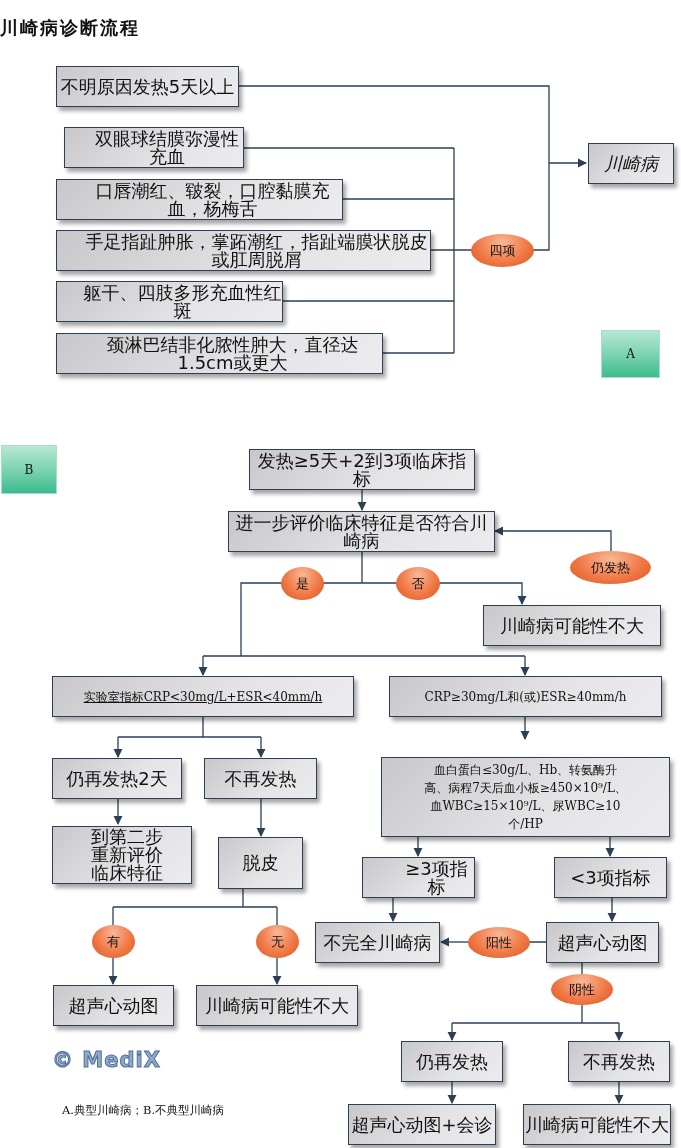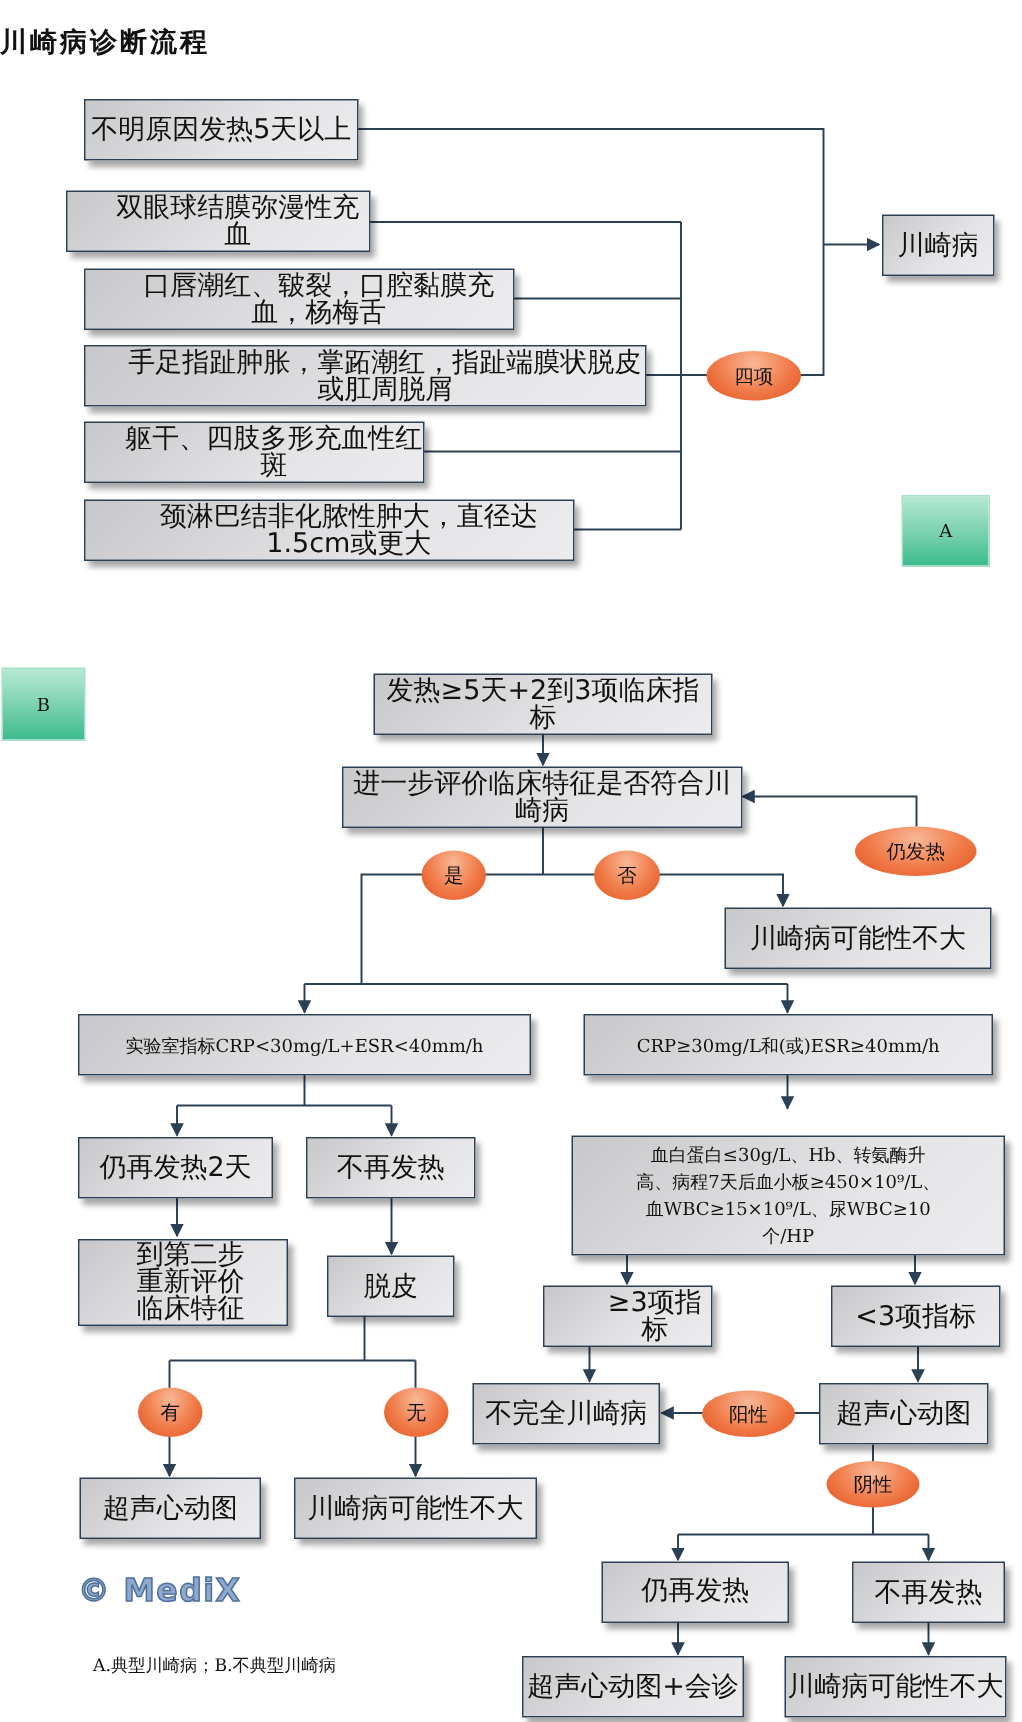--- a/index.html
+++ b/index.html
@@ -84,56 +84,56 @@
     <line x1="452" y1="1023" x2="452" y2="1040" marker-end="url(#arr)"></line>
     <line x1="619" y1="1023" x2="619" y2="1040" marker-end="url(#arr)"></line>
     <line x1="452" y1="1081" x2="452" y2="1103" marker-end="url(#arr)"></line>
     <line x1="619" y1="1081" x2="619" y2="1103" marker-end="url(#arr)"></line>
   </g>
 </svg>
 
 <div class="title">川崎病诊断流程</div>
 
 <div class="box" style="left:56px;top:66px;width:183px;height:41px;">不明原因发热5天以上</div>
-<div class="box left" style="left:44px;top:127px;width:203px;height:41px;">双眼球结膜弥漫性充血</div>
+<div class="box left" style="left:64px;top:127px;width:180px;height:41px;">双眼球结膜弥漫性充血</div>
 <div class="box left" style="left:56px;top:179px;width:287px;height:41px;">口唇潮红、皲裂，口腔黏膜充血，杨梅舌</div>
 <div class="box left" style="left:56px;top:230px;width:375px;height:41px;">手足指趾肿胀，掌跖潮红，指趾端膜状脱皮或肛周脱屑</div>
 <div class="box left" style="left:56px;top:281px;width:227px;height:41px;">躯干、四肢多形充血性红斑</div>
 <div class="box left" style="left:56px;top:333px;width:327px;height:41px;">颈淋巴结非化脓性肿大，直径达1.5cm或更大</div>
 <div class="oval" style="left:471px;top:234px;width:63px;height:33px;">四项</div>
-<div class="box" style="left:588px;top:143px;width:75px;height:41px;">川崎病</div>
+<div class="box" style="left:588px;top:143px;width:86px;height:41px;font-style:italic;">川崎病</div>
 <div class="tag" style="left:601px;top:330px;width:59px;height:48px;">A</div>
 
 <div class="tag" style="left:1px;top:445px;width:56px;height:49px;">B</div>
 <div class="box" style="left:249px;top:449px;width:226px;height:41px;">发热≥5天+2到3项临床指标</div>
 <div class="box" style="left:228px;top:511px;width:267px;height:41px;">进一步评价临床特征是否符合川崎病</div>
 <div class="oval" style="left:570px;top:551px;width:81px;height:33px;">仍发热</div>
 <div class="oval" style="left:281px;top:567px;width:43px;height:33px;">是</div>
 <div class="oval" style="left:396px;top:567px;width:44px;height:33px;">否</div>
 <div class="box" style="left:483px;top:605px;width:178px;height:41px;">川崎病可能性不大</div>
 
-<div class="box mono" style="left:52px;top:676px;width:302px;height:41px;">实验室指标CRP&lt;30mg/L+ESR&lt;40mm/h</div>
+<div class="box mono" style="left:52px;top:676px;width:302px;height:41px;text-decoration:underline;">实验室指标CRP&lt;30mg/L+ESR&lt;40mm/h</div>
 <div class="box mono" style="left:389px;top:676px;width:273px;height:41px;">CRP≥30mg/L和(或)ESR≥40mm/h</div>
 <div class="box mono" style="left:381px;top:741px;width:289px;height:80px;padding:0 40px 0 40px;margin-top:16px;">血白蛋白≤30g/L、Hb、转氨酶升高、病程7天后血小板≥450×10⁹/L、血WBC≥15×10⁹/L、尿WBC≥10个/HP</div>
 
 <div class="box" style="left:52px;top:758px;width:130px;height:41px;">仍再发热2天</div>
 <div class="box" style="left:204px;top:758px;width:113px;height:41px;">不再发热</div>
 <div class="box" style="left:52px;top:826px;width:140px;height:58px;padding:0 28px;text-align:right;">到第二步重新评价临床特征</div>
-<div class="box" style="left:218px;top:837px;width:85px;height:41px;">脱皮</div>
+<div class="box" style="left:218px;top:837px;width:85px;height:52px;">脱皮</div>
 <div class="oval" style="left:92px;top:925px;width:43px;height:33px;">有</div>
 <div class="oval" style="left:256px;top:925px;width:43px;height:33px;">无</div>
 <div class="box" style="left:53px;top:985px;width:121px;height:41px;">超声心动图</div>
 <div class="box" style="left:196px;top:985px;width:162px;height:41px;">川崎病可能性不大</div>
 
 <div class="box" style="left:362px;top:857px;width:113px;height:41px;padding-left:36px;">≥3项指标</div>
 <div class="box" style="left:554px;top:857px;width:113px;height:41px;">&lt;3项指标</div>
 <div class="box" style="left:315px;top:922px;width:125px;height:41px;">不完全川崎病</div>
 <div class="oval" style="left:468px;top:927px;width:62px;height:31px;">阳性</div>
 <div class="box" style="left:546px;top:922px;width:113px;height:41px;">超声心动图</div>
 <div class="oval" style="left:551px;top:974px;width:62px;height:31px;">阴性</div>
 
-<div class="box" style="left:401px;top:1041px;width:125px;height:41px;font-family:Liberation Mono, monospace;">仍再发热</div>
+<div class="box" style="left:401px;top:1041px;width:102px;height:41px;">仍再发热</div>
 <div class="box" style="left:568px;top:1041px;width:102px;height:41px;">不再发热</div>
 <div class="box" style="left:348px;top:1104px;width:148px;height:41px;">超声心动图+会诊</div>
 <div class="box" style="left:523px;top:1104px;width:148px;height:41px;">川崎病可能性不大</div>
 
 <div class="watermark">© MediX</div>
 <div class="caption">A.典型川崎病；B.不典型川崎病</div>
 
 </body></html>

